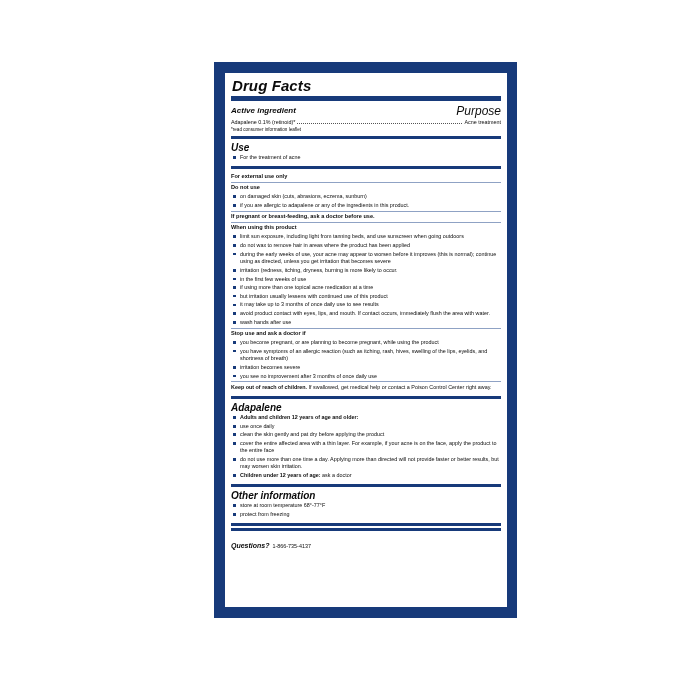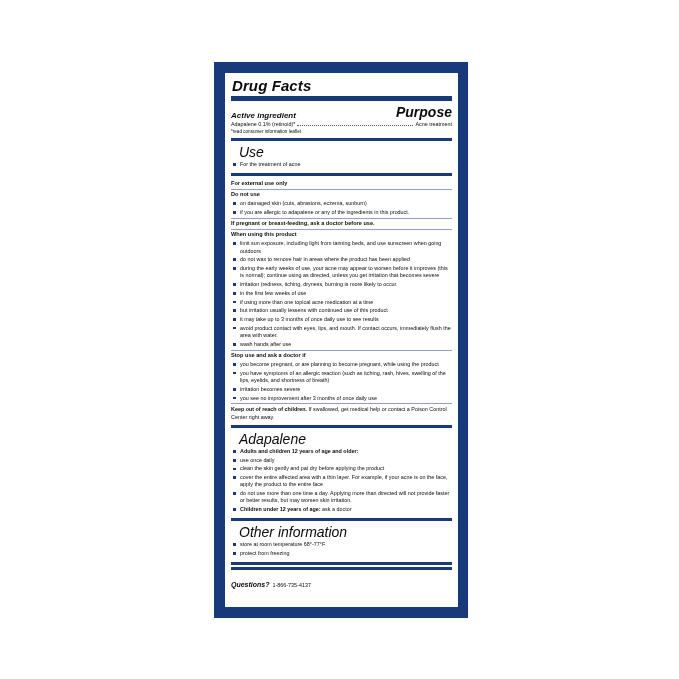--- a/index.html
+++ b/index.html
@@ -17,21 +17,21 @@
     position: relative;
     width: 679px;
     height: 679px;
     background: #ffffff;
   }
   
   .panel {
     position: absolute;
     left: 214px;
     top: 62px;
-    width: 254px;
+    width: 303px;
     height: 556px;
     background: #173a7a;
     box-sizing: border-box;
     padding: 10px 9px 10px 10px;
   }
   .sheet {
     background: #ffffff;
     width: 100%;
     height: 100%;
     box-sizing: border-box;
@@ -59,39 +59,39 @@
   }
   .rule-med {
     border-bottom: 3px solid #173a7a;
     margin: 2px 0 2px 0;
   }
   .rule-hair {
     border-bottom: 0.6px solid #8fa2c4;
     margin: 1px 0 1px 0;
   }
   .sect-title {
-    font-size: 14px;
-    font-weight: normal;
-    font-style: italic;
-    margin: 0 0 1px 8px;
+    font-size: 10px;
+    font-weight: bold;
+    font-style: italic;
+    margin: 0 0 1px 0;
     color: #0b0b0b;
   }
   .row {
     display: flex;
     justify-content: space-between;
-    align-items: flex-end;
+    align-items: center;
   }
   .row .left {
     font-size: 8px;
     font-weight: bold;
     font-style: italic;
   }
   .row .right {
-    font-size: 14px;
-    font-weight: bold;
+    font-size: 12px;
+    font-weight: normal;
     font-style: italic;
   }
   .ing-line {
     display: flex;
     justify-content: space-between;
     align-items: baseline;
     font-size: 5.4px;
     line-height: 1.25;
     margin-top: 0.5px;
   }

